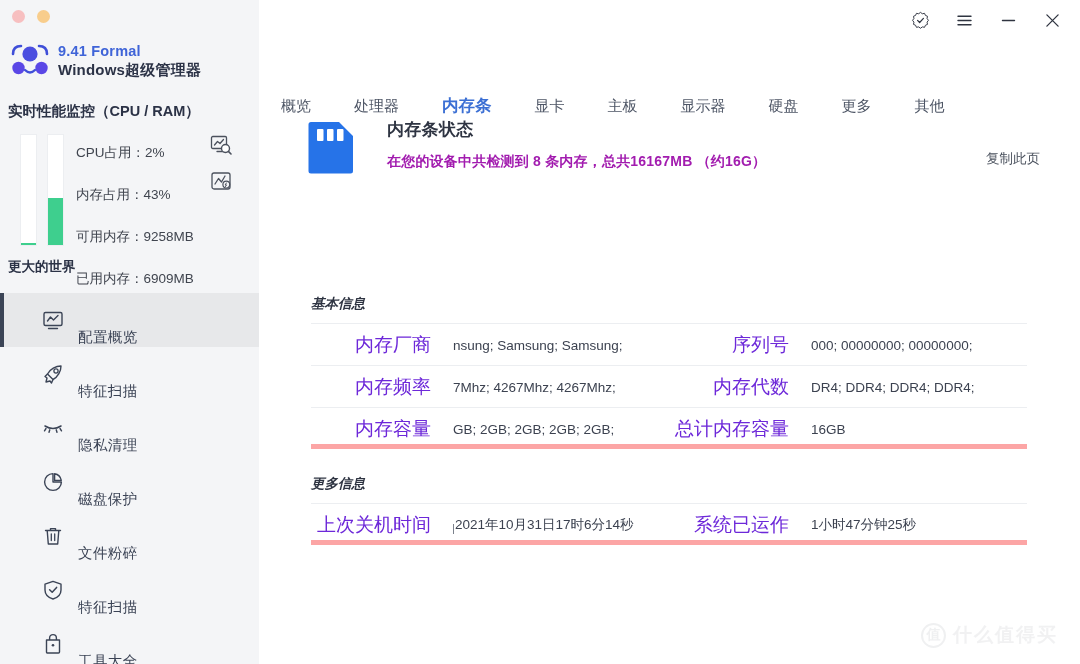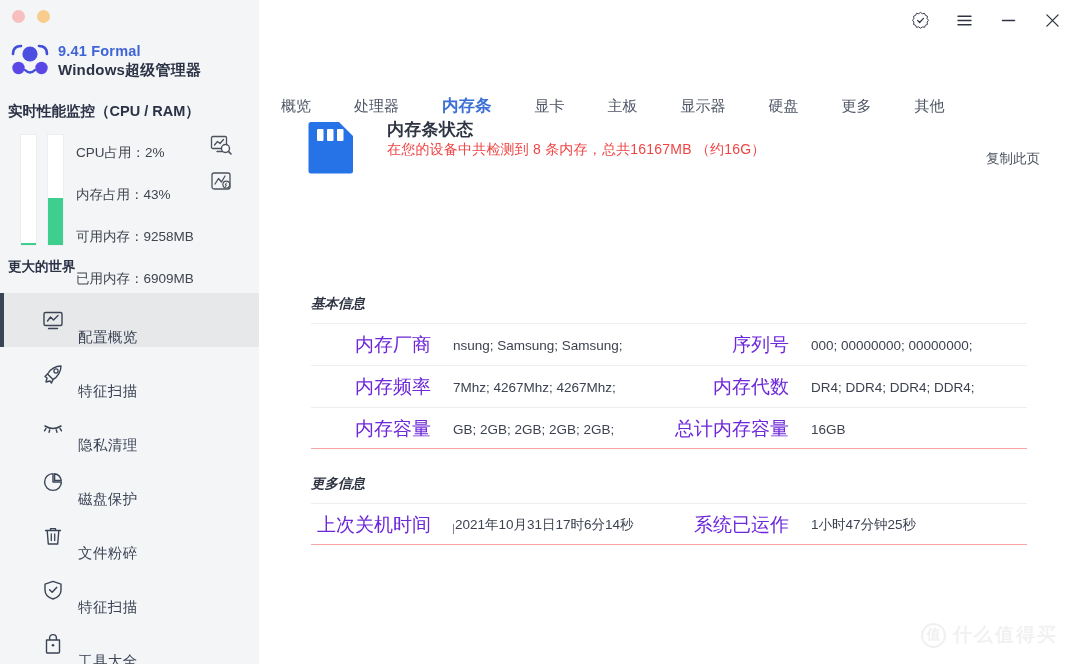--- a/index.html
+++ b/index.html
@@ -147,21 +147,22 @@
   }
   .tab.active { color: #3b6fd4; font-weight: bold; font-size: 16.5px; }
 
   #hero {
     position: absolute; top: 118px; left: 47px;
     display: flex; align-items: flex-start; gap: 29px;
   }
   .hero-icon { width: 52px; height: 57px; flex: 0 0 52px; margin-top: 1px; }
   .hero-title { font-size: 17px; font-weight: bold; color: #2e3442; letter-spacing:.3px; }
   .hero-sub {
-    font-size: 14px; font-weight: normal; color: #ef4444; letter-spacing:.2px;
+    margin-top: 12px;
+    font-size: 14px; font-weight: bold; color: #a21caf; letter-spacing:.2px;
   }
   #copy-page {
     position: absolute; top: 150px; right: 40px;
     font-size: 13.5px; color: #4c5costituzione;
     color: #4c535f;
     cursor: pointer;
   }
 
   .block-title {
     position: absolute; left: 52px;
@@ -170,21 +171,21 @@
 
   .table {
     position: absolute; left: 52px;
     width: 716px;
   }
   .trow {
     display: flex;
     height: 42px;
     border-top: 1px solid #eceef1;
   }
-  .trow:last-child { border-bottom: 1px solid #fca5a5; }
+  .trow:last-child { border-bottom: 5px solid #fca5a5; }
   .tcell {
     display: flex; align-items: center;
     height: 42px;
   }
   .tcell.half { width: 50%; }
   .tlabel {
     width: 142px;
     text-align: right;
     padding-right: 22px;
     font-size: 19px; color: #6d28d9;

